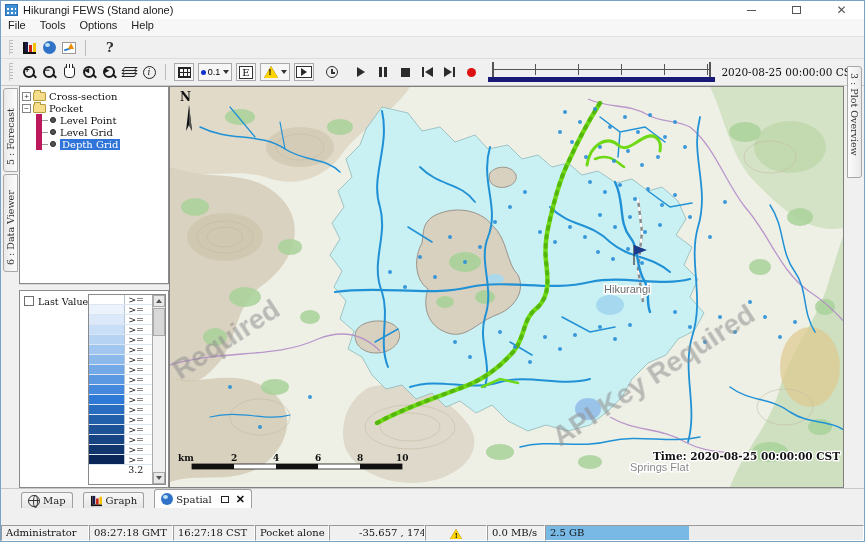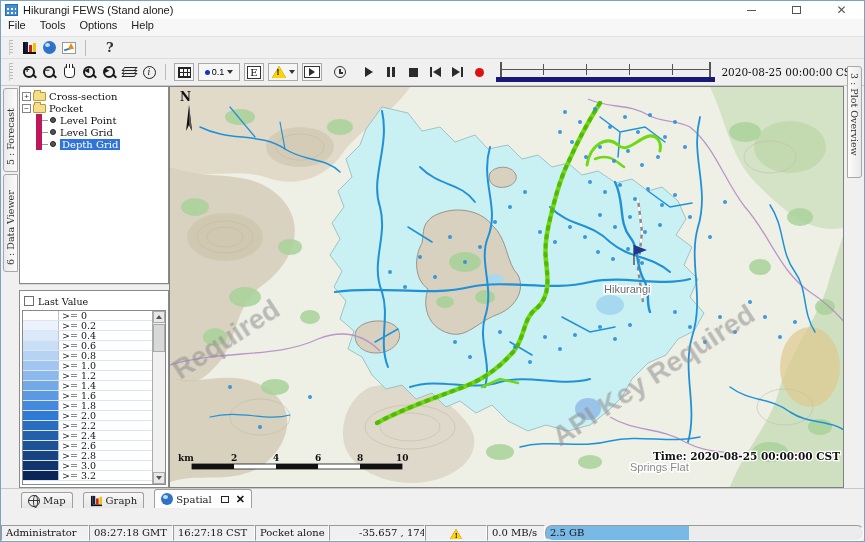--- a/index.html
+++ b/index.html
@@ -125,21 +125,21 @@
   .folder::before { content:''; position:absolute; top:-3px; left:0; width:5px; height:2px;
             background:#f6dd8a; border:1px solid #b59b3e; border-bottom:none;}
   .bullet { width:6px; height:6px; border-radius:50%; background:#555; border:1px solid #222;
             margin:0 4px 0 2px; flex:none;}
   .tree-children { margin-left:14px; border-left:6px solid #be185d; }
   .tree-children .trow::before { content:''; width:6px; height:1px; background:#9a9a9a; flex:none;}
   .sel { background:#2f74d8; color:#fff; padding:0 2px; }
 
   .splitter { height:6px; background:#f0f0f0; border-top:1px solid #d8d8d8; }
 
-  .legend-box { flex:1; background:#fff; border:1px solid #8a8a8a; display:flex; flex-direction:column;
+  .legend-box { flex:1; background:#fff; border:1px solid #8a8a8a; display:flex; flex-direction:row;
                 font-family:"DejaVu Serif",serif; font-size:9.5px; color:#111; padding:2px; }
   .legend-head { display:flex; align-items:center; height:16px; gap:4px; padding-left:2px;}
   .checkbox { width:10px; height:10px; border:1px solid #6e6e6e; background:#fff; flex:none;}
   .legend-list { flex:1; border:1px solid #8a8a8a; display:flex; overflow:hidden; margin-top:1px;}
   .legend-rows { flex:1; display:flex; flex-direction:column; }
   .lrow { display:flex; height:10px; flex:none; border-bottom:1px solid #dce6f2; }
   .lswatch { width:36px; border-right:1px solid #b8c4d4; flex:none;}
   .llabel { flex:1; padding-left:3px; line-height:10px; background:#fff; }
   .lscroll { width:13px; background:#f0f0f0; border-left:1px solid #aaa; display:flex; flex-direction:column;}
   .sbtn { height:12px; border:1px solid #aaa; background:#e8e8e8; display:flex; align-items:center; justify-content:center;}
@@ -171,21 +171,21 @@
 
   
   .statusbar { position:absolute; bottom:0; left:0; right:0; height:16px; background:#f0f0f0;
                display:flex; font-family:"DejaVu Serif",serif; font-size:10px; color:#111; }
   .scell { border:1px solid; border-color:#9a9a9a #fff #fff #9a9a9a; padding:1px 4px 0 4px;
            white-space:nowrap; overflow:hidden; }
   .scell.c-user{width:88px;} .scell.c-sys{width:278px;} .scell.c-gmt{width:84px;}
   .scell.c-cst{width:82px;} .scell.c-mode{width:74px;} .scell.c-coord{width:96px;padding-left:29px;}
   .scell.c-warn{width:62px; display:flex; justify-content:center; align-items:center;}
   .scell.c-rate{width:58px;}
-  .scell.c-mem{flex:1; background:linear-gradient(90deg,#79b9e6 0 45%,#ececec 45%);border-radius:7px;}
+  .scell.c-mem{flex:1; background:linear-gradient(90deg,#79b9e6 0 45%,#ececec 45%);}
   .warn-tri.small { border-left-width:6px; border-right-width:6px; border-bottom-width:10px; }
   .warn-tri.small::after { font-size:8px; top:1px; left:-1.5px;}
 </style>
 </head>
 <body>
 
 <div class="window">
 
   <div class="titlebar">
     <span class="app-icon"></span>
@@ -261,21 +261,21 @@
           <i></i>
         </span>
       </span>
     <span class="tbtn">
         <span class="info-c">i</span>
       </span>
     <span class="tsep"></span>
     <span class="tbtn boxed">
         <span class="gridico"></span>
       </span>
-    <span class="tbtn boxed" style="width:42px;">
+    <span class="tbtn boxed" style="width:34px;">
       <span class="dot-blue"></span>
       <span style="font-size:9px;">0.1</span>
       <span class="dd-caret"></span>
     </span>
     <span class="tbtn boxed">
         <span class="scale-e">E</span>
       </span>
     <span class="tbtn boxed" style="width:30px;">
       <span class="warn-tri"></span>
       <span class="dd-caret"></span>

